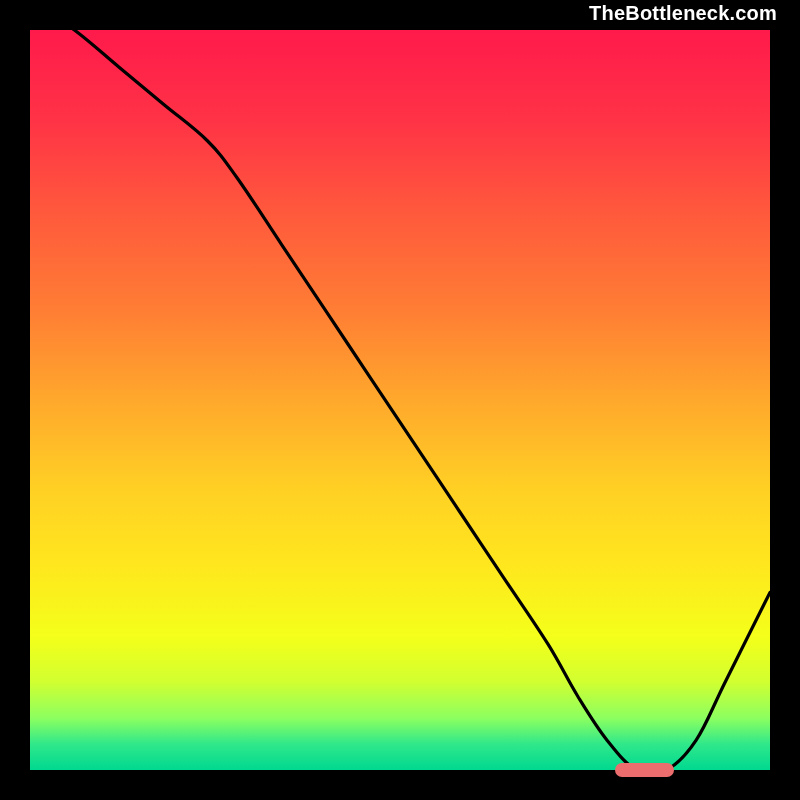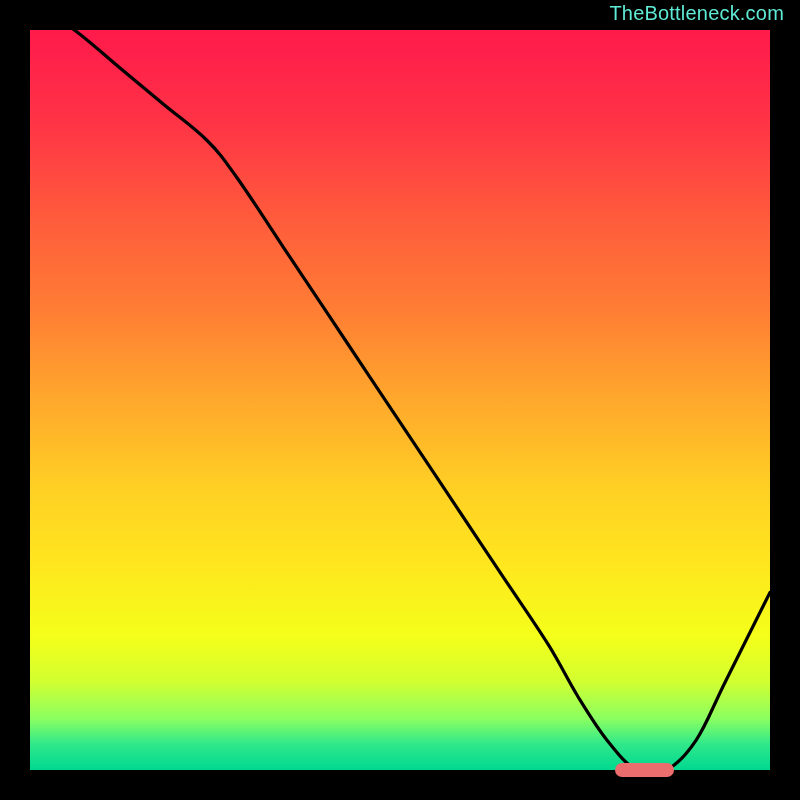--- a/index.html
+++ b/index.html
@@ -7,24 +7,24 @@
     padding: 0;
     width: 800px;
     height: 800px;
     background: #000;
     font-family: Arial, Helvetica, sans-serif;
     overflow: hidden;
   }
   .watermark {
     position: absolute;
     top: 2px;
-    right: 16px;
-    color: #5eead4;
+    right: 23px;
+    color: #ffffff;
     font-size: 20px;
-    font-weight: 400;
+    font-weight: 700;
     letter-spacing: 0.2px;
     z-index: 10;
   }
   .frame {
     position: absolute;
     left: 30px;
     top: 30px;
     width: 740px;
     height: 740px;
     background: #000;

